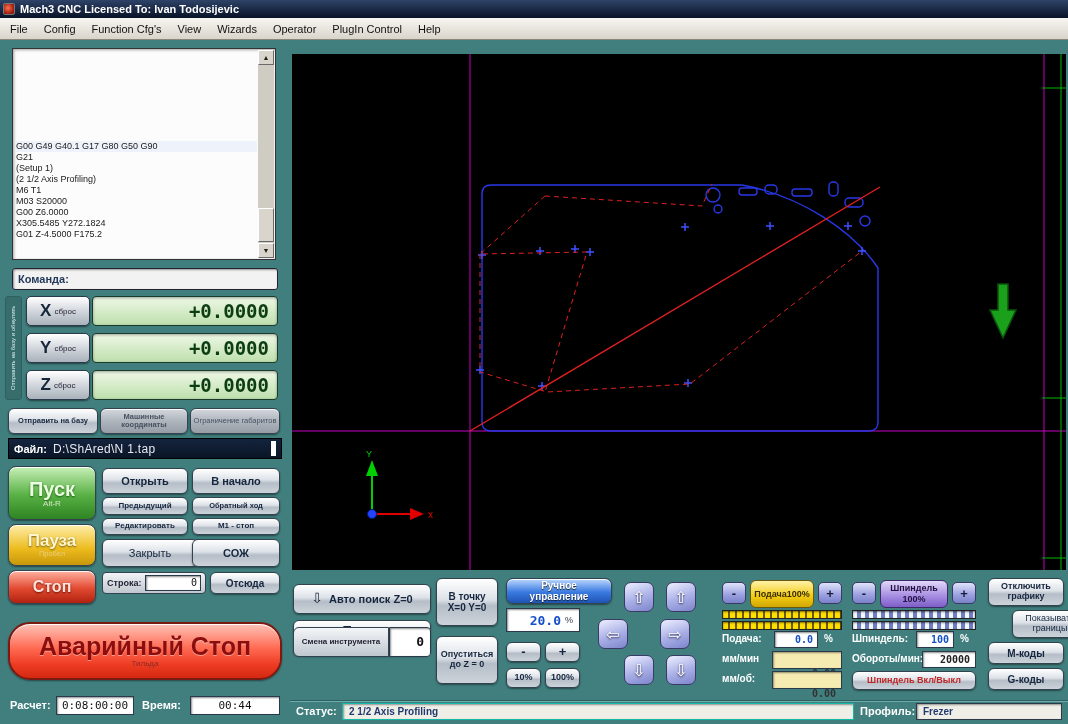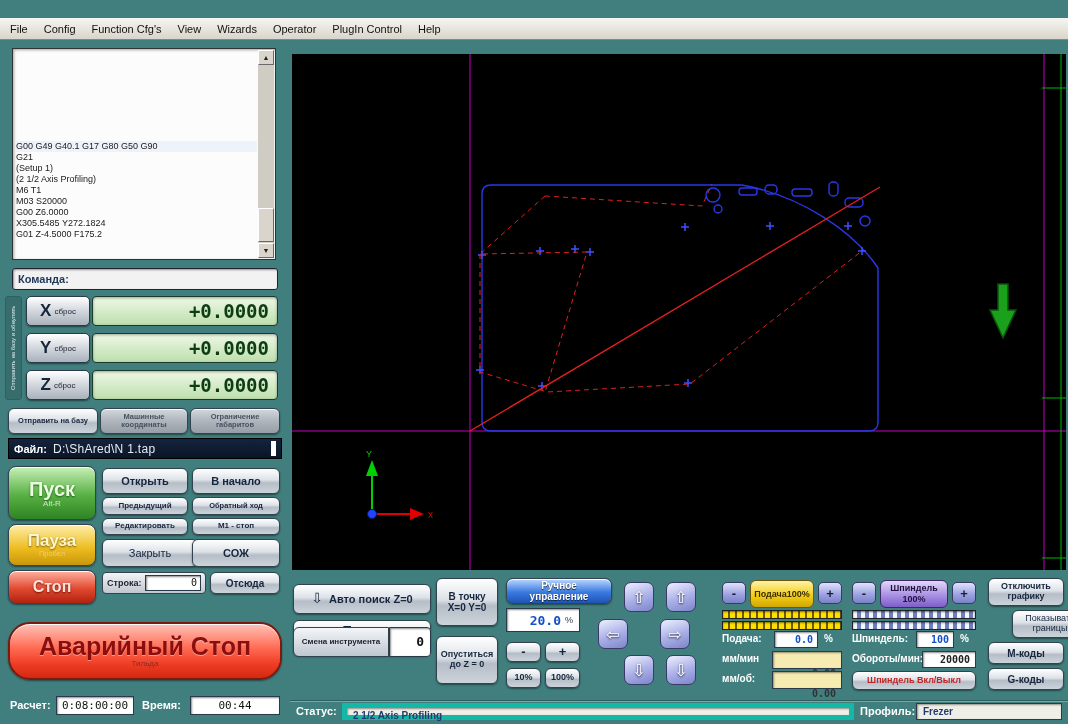--- a/index.html
+++ b/index.html
@@ -29,21 +29,21 @@
 .axis-letter{font-size:17px;font-weight:bold;color:#17273a}
 .axis-sub{font-size:8px;color:#223}
 .dro{position:absolute;left:92px;width:186px;height:30px;border:1px solid #1a3a2a;border-radius:4px;background:linear-gradient(180deg,#eef8e6,#bedfad);color:#0d3d12;font-family:"DejaVu Sans Mono",monospace;font-size:19px;font-weight:bold;text-align:right;padding:3px 8px 0 0;box-shadow:inset 0 1px 3px rgba(0,0,0,.35);cursor:pointer}
 #xbtn,#xdro{top:296px}#ybtn,#ydro{top:333px}#zbtn,#zdro{top:370px}
 
 
 .btn{position:absolute;border:1px solid #32424e;border-radius:6px;background:linear-gradient(180deg,#ffffff,#dde2e8 45%,#b5bdc7 58%,#ccd3da);color:#16263e;display:flex;flex-direction:column;align-items:center;justify-content:center;text-align:center;cursor:pointer;box-shadow:0 1px 2px rgba(0,0,0,.45),inset 0 1px 0 rgba(255,255,255,.9);line-height:1.1}
 .btn.dim{background:linear-gradient(180deg,#d3d7dd,#afb5bd 50%,#969da6);color:#46515f}
 #btn-home{left:8px;top:408px;width:90px;height:26px;font-size:7.5px;font-weight:bold}
 #btn-mach{left:100px;top:408px;width:88px;height:26px;font-size:7.5px;font-weight:bold}
-#btn-soft{left:190px;top:408px;width:90px;height:26px;font-size:7.5px;font-weight:bold}
+#btn-soft{left:190px;top:408px;width:90px;height:26px;font-size:7.5px;font-weight:normal}
 
 .file-row{position:absolute;left:8px;top:438px;width:274px;height:21px;background:linear-gradient(180deg,#14243e,#0a1526);border:1px solid #000;display:flex;align-items:center;gap:6px;padding:0 5px;cursor:text}
 .file-label{font-size:11px;font-weight:bold;color:#fff}
 .file-path{font-size:12px;color:#e8e8f0;letter-spacing:.3px}
 .file-cursor{margin-left:auto;width:5px;height:15px;background:#fff}
 
 #btn-start{left:8px;top:466px;width:88px;height:54px;border-radius:8px;background:linear-gradient(180deg,#c6efb6,#57b043 55%,#2e8423)}
 #btn-start .big-label{font-size:20px;font-weight:bold;color:#eaffdf;text-shadow:0 1px 2px #1d5a14}
 #btn-start .key-label{font-size:8px;color:#cfe8c0}
 #btn-open{left:102px;top:468px;width:86px;height:26px;font-size:11px;font-weight:bold}
@@ -131,29 +131,33 @@
 #btn-sptoggle{left:852px;top:671px;width:124px;height:19px;font-size:9px;font-weight:bold;color:#c02525}
 
 #btn-dispoff{left:988px;top:578px;width:76px;height:28px;font-size:9px;font-weight:bold;padding:0 6px}
 #btn-bounds{left:1012px;top:610px;width:76px;height:28px;font-size:9px;font-weight:normal;padding:0 6px}
 #btn-mcodes{left:988px;top:642px;width:76px;height:22px;font-size:10px;font-weight:bold}
 #btn-gcodes{left:988px;top:668px;width:76px;height:22px;font-size:10px;font-weight:bold}
 
 
 .statusbar-line{position:absolute;left:290px;top:700px;width:778px;height:1px;background:#2e6060;box-shadow:0 1px 0 #6bacac}
 #status-label{position:absolute;left:296px;top:705px;font-size:11px;font-weight:bold;color:#fff}
-#status-field{position:absolute;left:342px;top:703px;width:512px;height:17px;background:#efefe8;font-size:10px;font-weight:bold;color:#223a6e;padding:2px 0 0 6px;border:5px solid #14b8a6;box-shadow:inset 1px 1px 2px rgba(0,0,0,.4)}
+#status-field{position:absolute;left:342px;top:703px;width:512px;height:17px;background:#efefe8;font-size:10px;font-weight:bold;color:#223a6e;padding:2px 0 0 6px;border:1px solid #14b8a6;box-shadow:inset 1px 1px 2px rgba(0,0,0,.4)}
 #profile-label{position:absolute;left:860px;top:705px;font-size:11px;font-weight:bold;color:#fff}
 #profile-field{position:absolute;left:916px;top:703px;width:146px;height:17px;background:#efefe8;font-size:10px;font-weight:bold;color:#223a6e;padding:2px 0 0 6px;border:1px solid #2a3a4a;box-shadow:inset 1px 1px 2px rgba(0,0,0,.4)}
 </style>
 </head>
 <body>
 
 <div id="app">
 
+  <div class="titlebar">
+    <span class="appicon"></span>
+    <span>Mach3 CNC  Licensed To: Ivan Todosijevic</span>
+  </div>
 
   <div class="menubar">
     <span class="menu-item">File</span>
     <span class="menu-item">Config</span>
     <span class="menu-item">Function Cfg's</span>
     <span class="menu-item">View</span>
     <span class="menu-item">Wizards</span>
     <span class="menu-item">Operator</span>
     <span class="menu-item">PlugIn Control</span>
     <span class="menu-item">Help</span>

